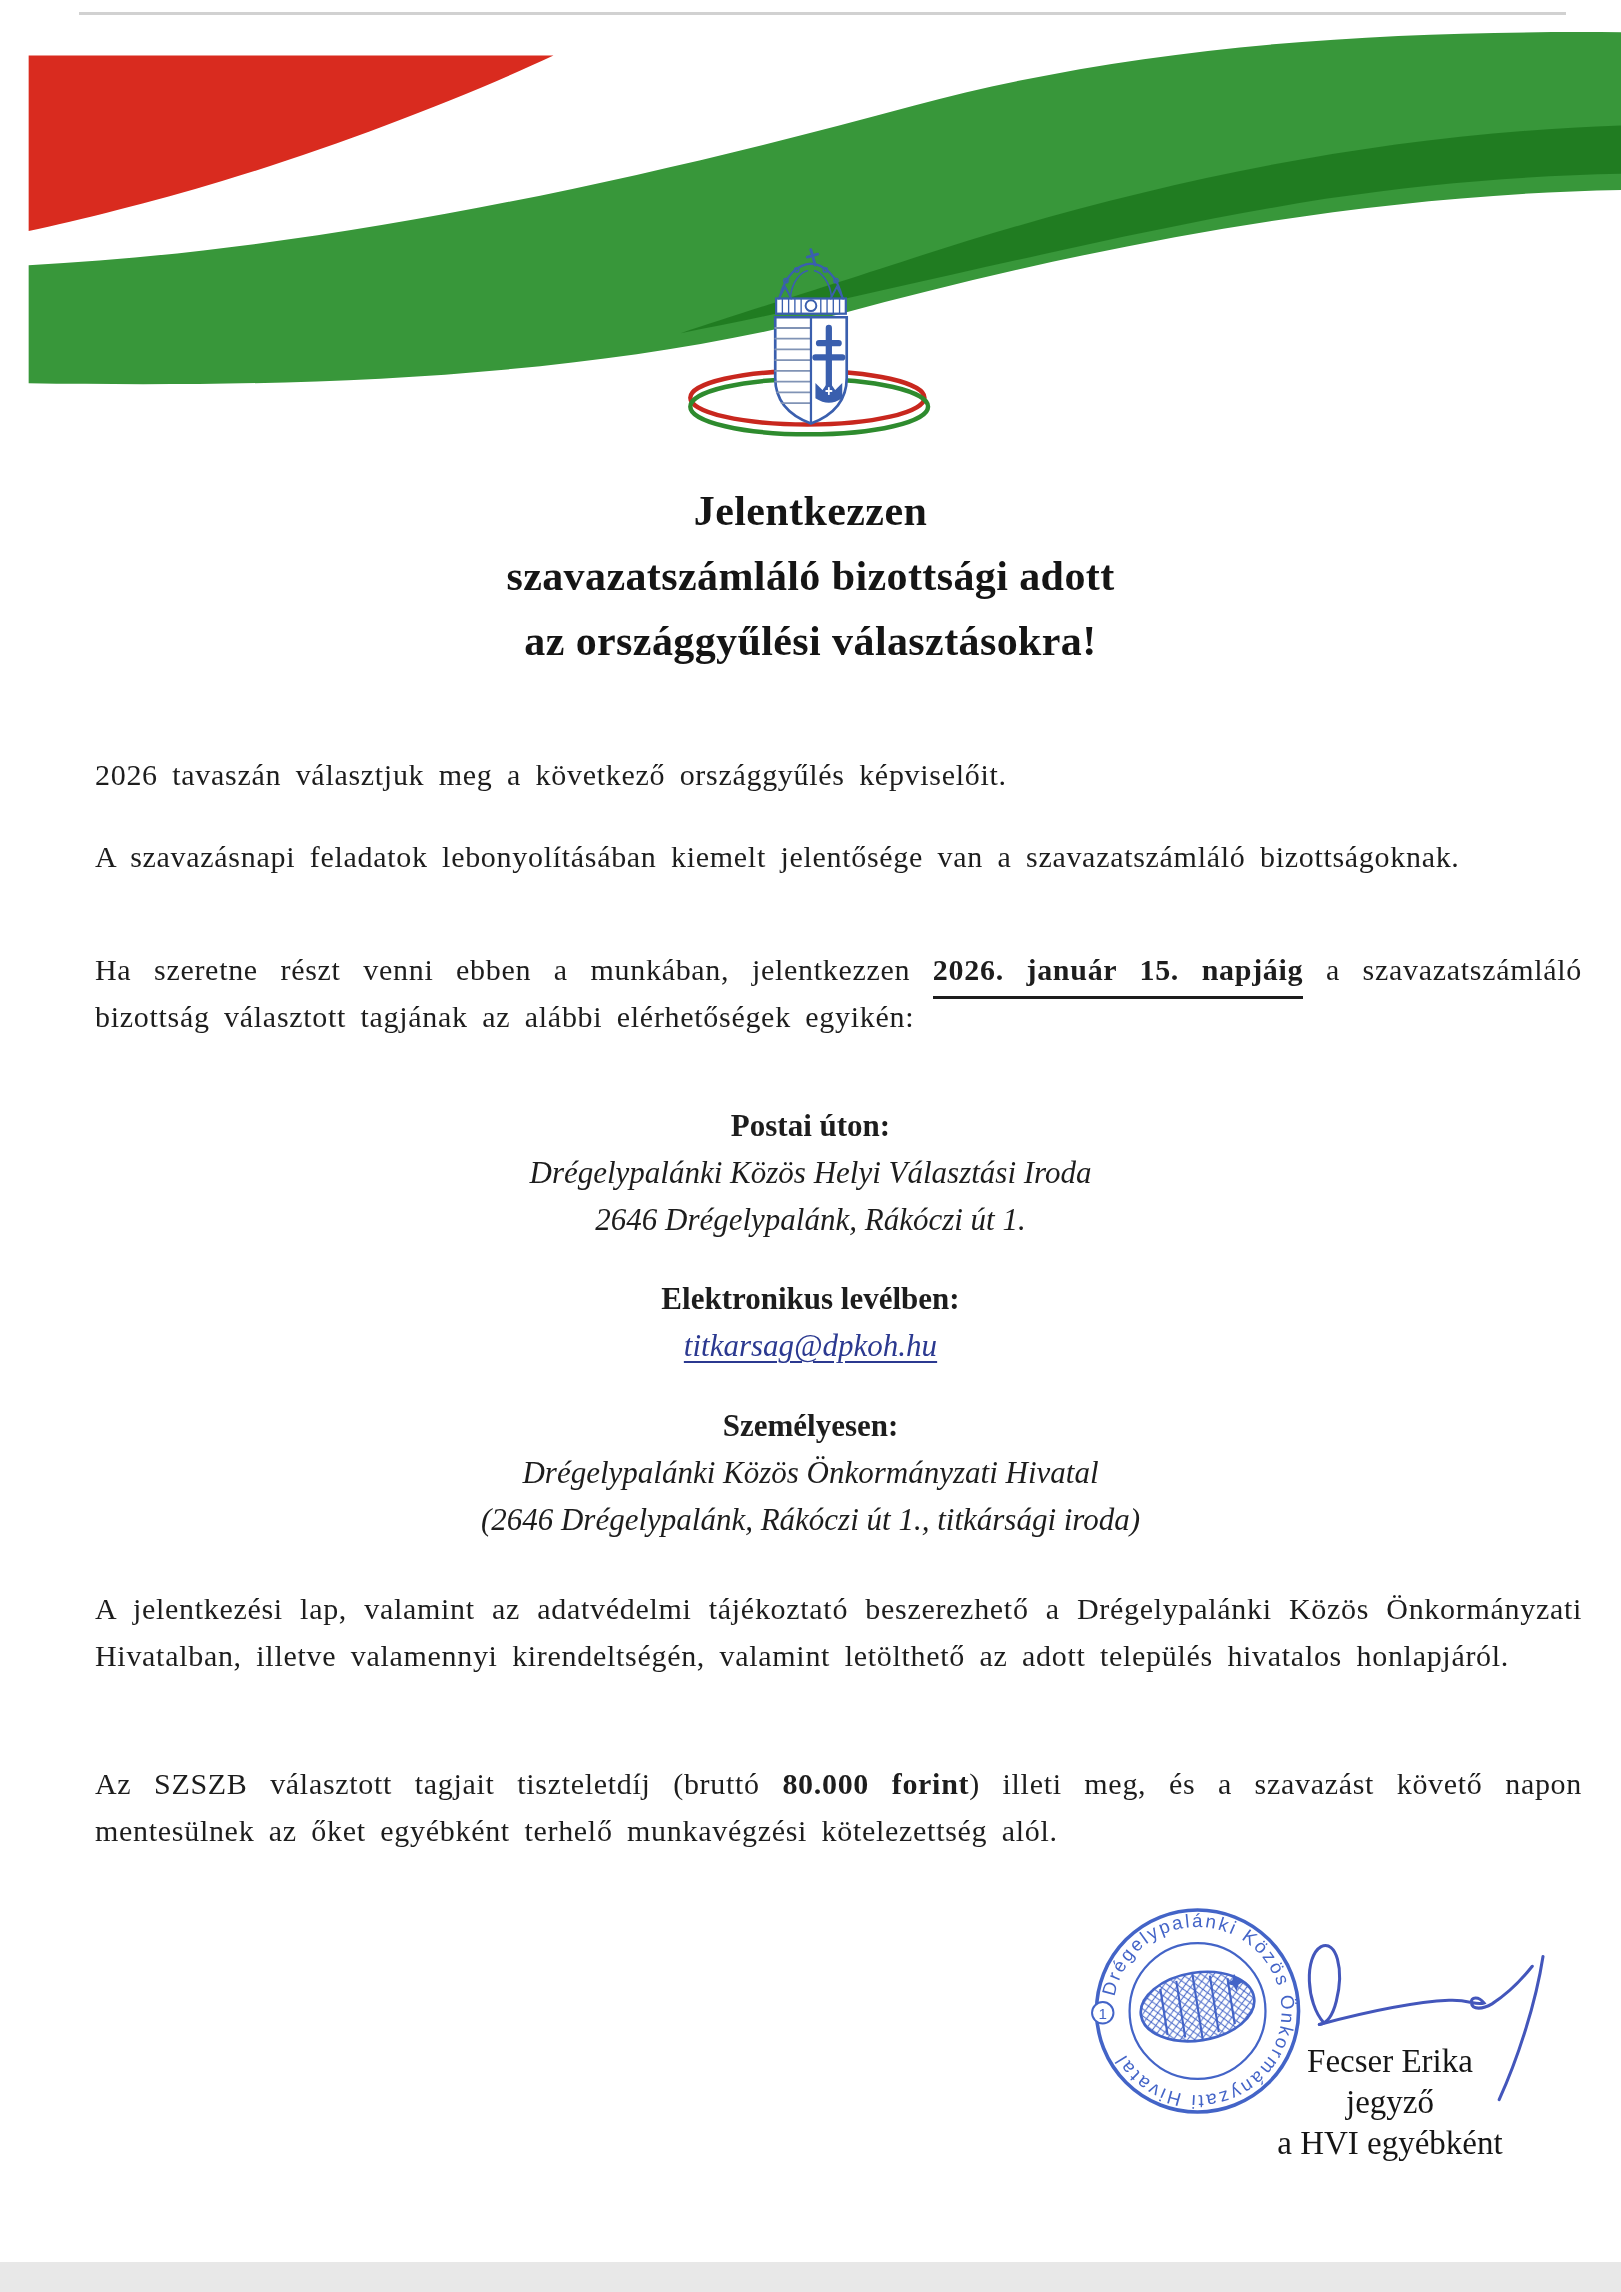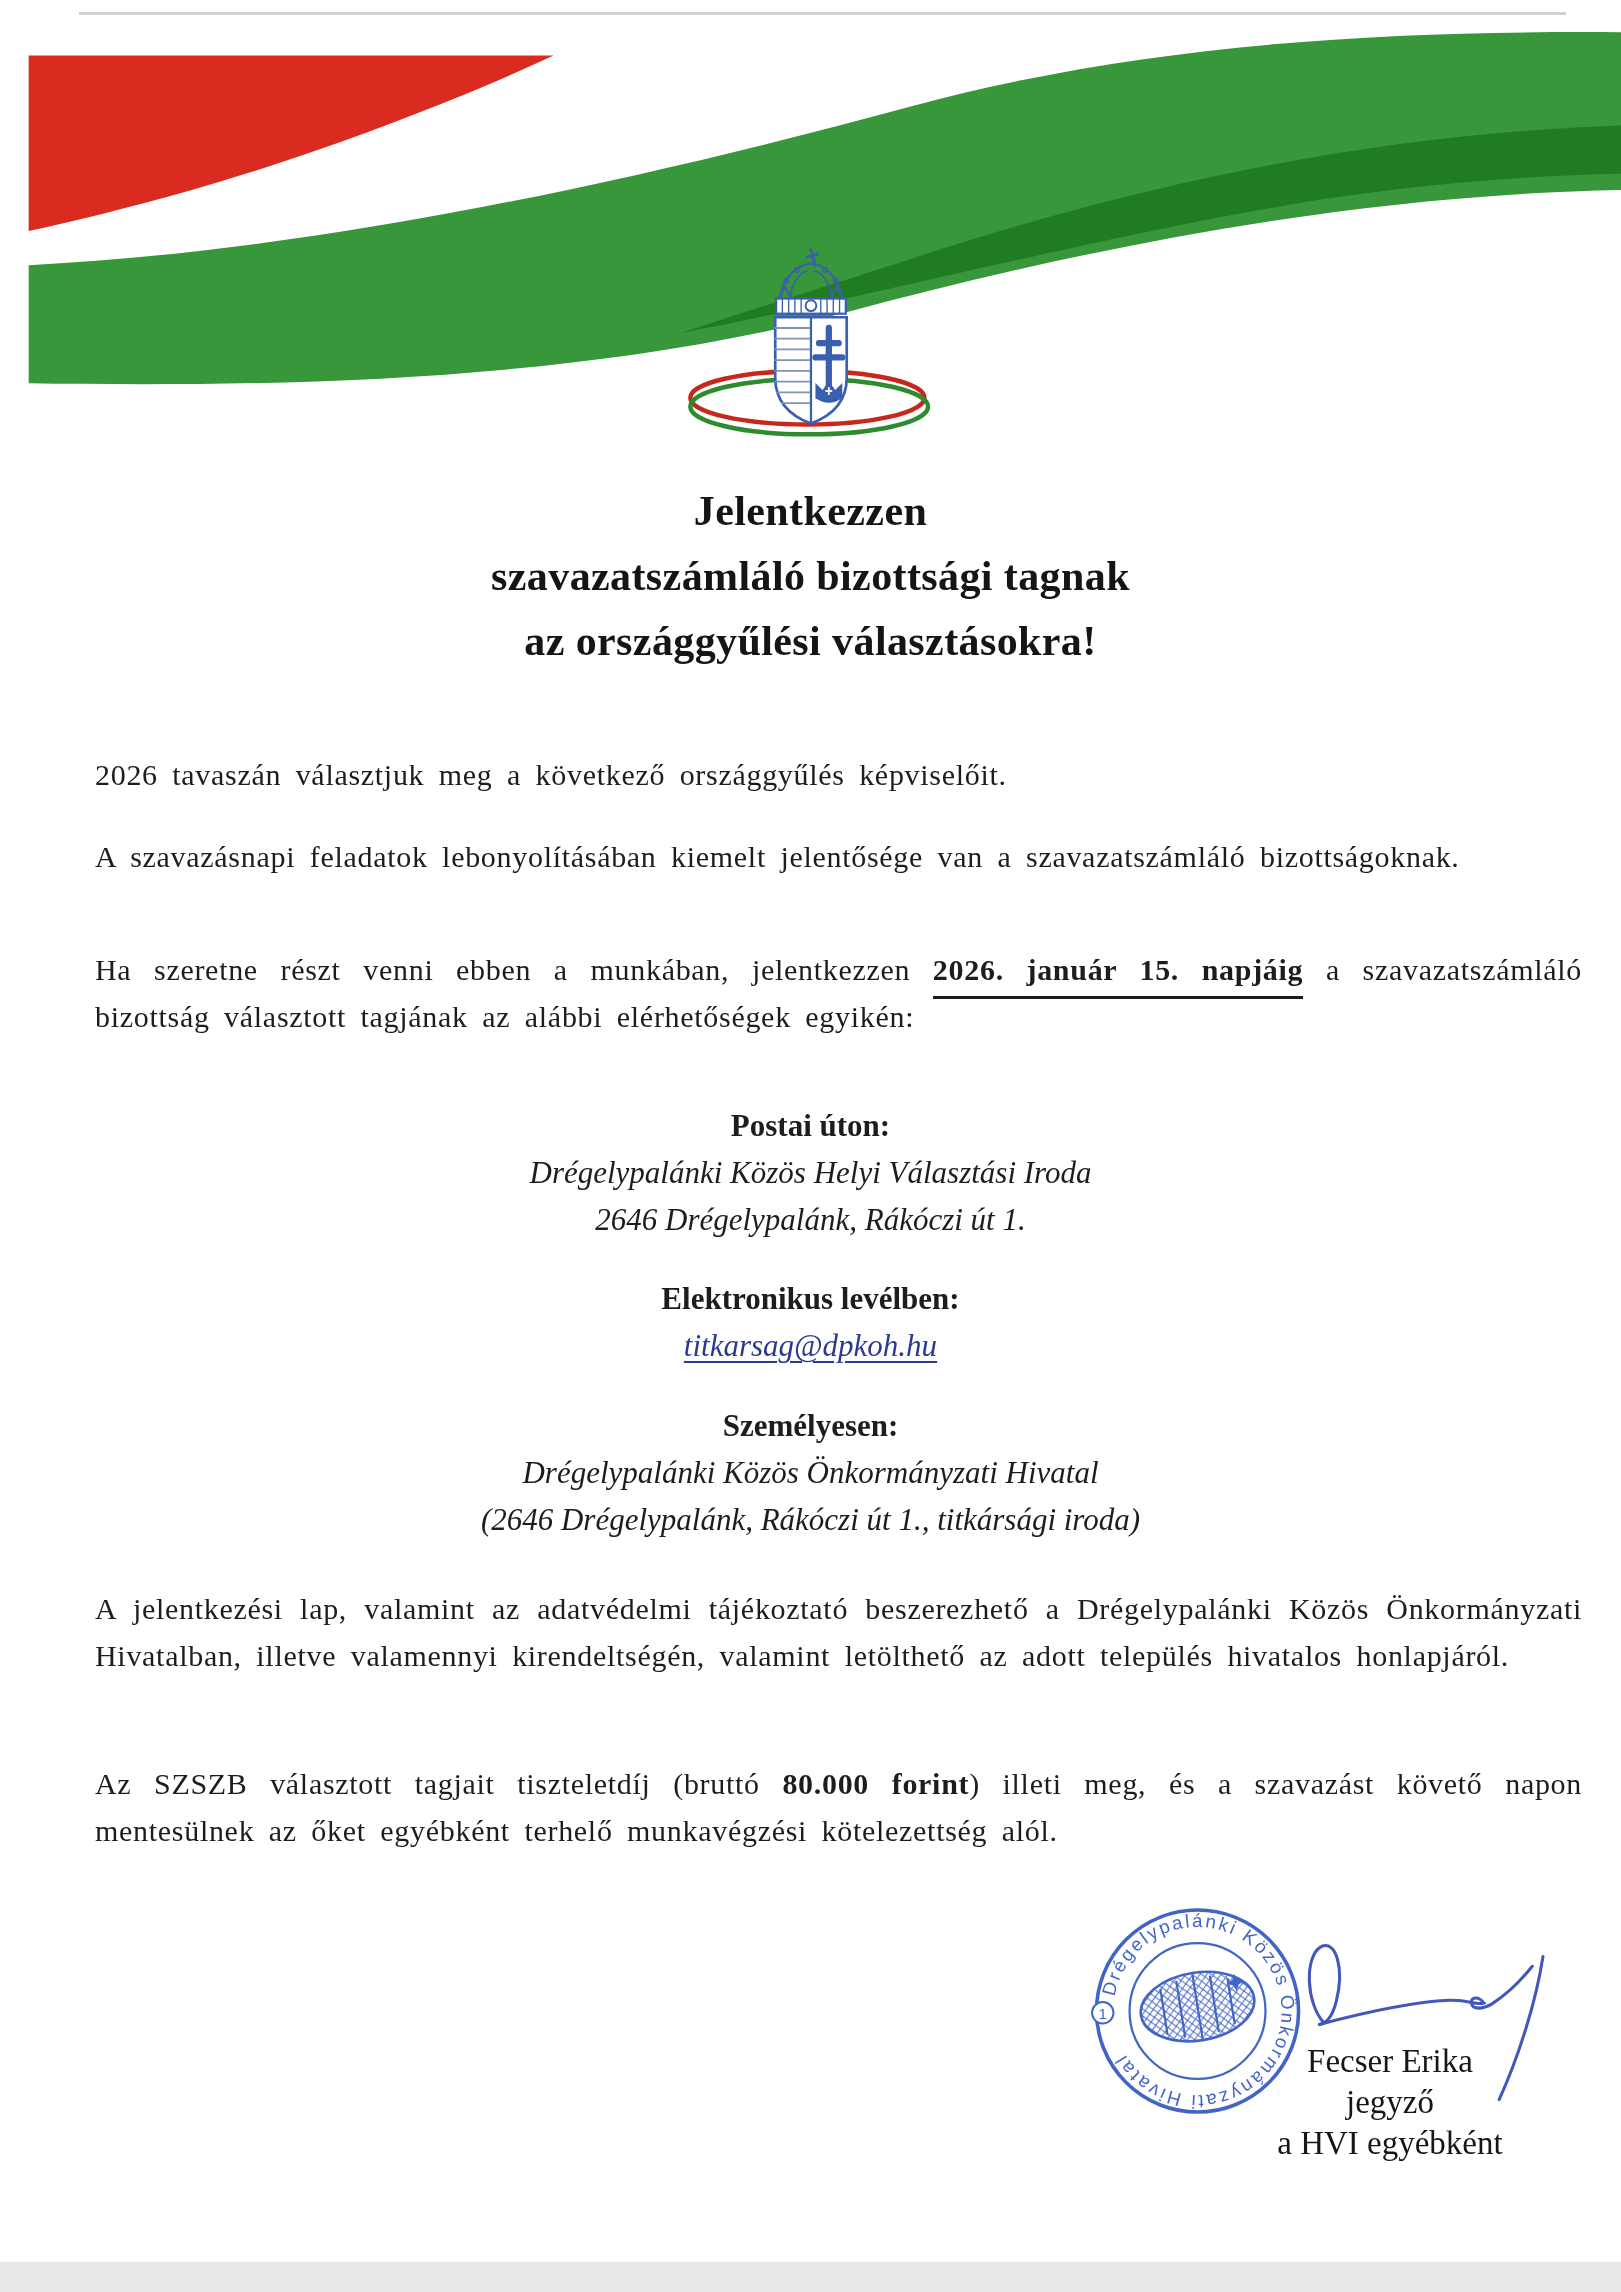--- a/index.html
+++ b/index.html
@@ -83,21 +83,21 @@
         <circle cx="173" cy="41" r="2.4" stroke-width="1.6"></circle>
         <g transform="translate(147,14) rotate(-16)">
           <path d="M0,10 V-8 M-6,-1 H6" stroke-width="3.2"></path>
         </g>
       </g>
     </g>
   </svg>
 
   <div class="doc-title">
     <div>Jelentkezzen</div>
-    <div>szavazatszámláló bizottsági tagnak</div>
+    <div>szavazatszámláló bizottsági adott</div>
     <div>az országgyűlési választásokra!</div>
   </div>
 
   <div class="body-par p1">2026 tavaszán választjuk meg a következő országgyűlés képviselőit.</div>
   <div class="body-par p2">A szavazásnapi feladatok lebonyolításában kiemelt jelentősége van a szavazatszámláló bizottságoknak.</div>
   <div class="body-par p3"><span>Ha szeretne részt venni ebben a munkában, jelentkezzen </span><span class="deadline">2026. január 15. napjáig</span><span> a szavazatszámláló bizottság választott tagjának az alábbi elérhetőségek egyikén:</span></div>
 
   <div class="center-block postal">
     <div class="c-head">Postai úton:</div>
     <div class="c-italic">Drégelypalánki Közös Helyi Választási Iroda</div>

